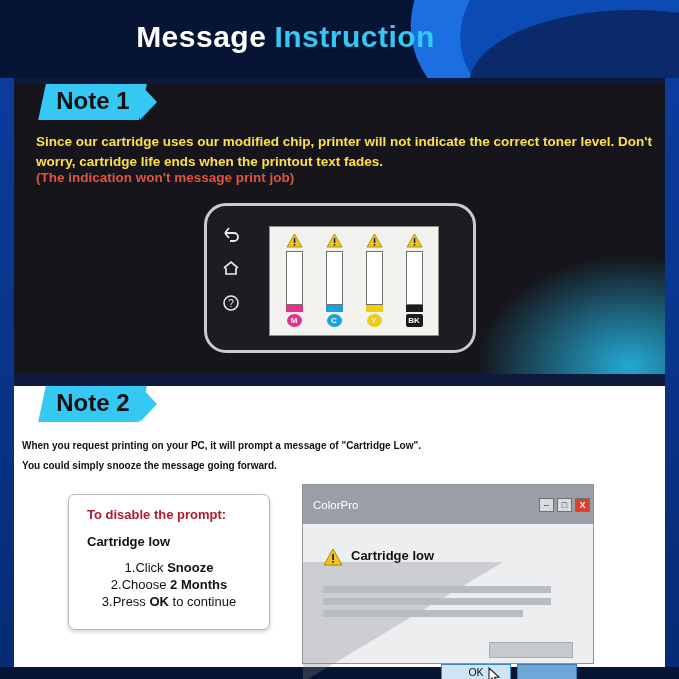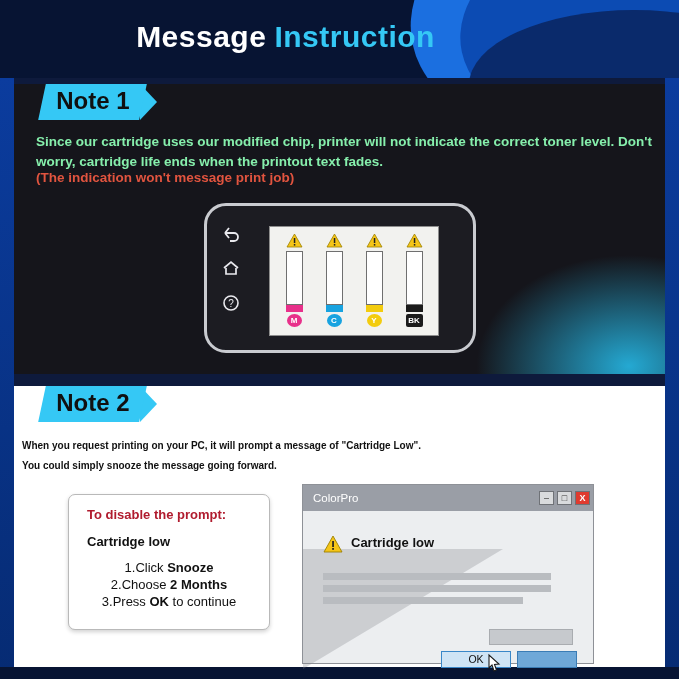--- a/index.html
+++ b/index.html
@@ -109,21 +109,21 @@
     border-top: 18px solid transparent;
     border-bottom: 18px solid transparent;
     margin-left: -3px;
   }
   #tag1 { left: 42px; top: 84px; }
   #tag2 { left: 42px; top: 386px; }
 
   
   .note1-text {
     position: absolute; left: 36px; top: 132px; width: 630px;
-    color: #86efac; font-size: 13.5px; font-weight: bold; line-height: 20px;
+    color: #fde047; font-size: 13.5px; font-weight: bold; line-height: 20px;
   }
   .note1-red {
     position: absolute; left: 36px; top: 170px; width: 630px;
     color: #e1543f; font-size: 13.5px; font-weight: bold;
   }
 
   
   .printer {
     position: absolute; left: 204px; top: 203px;
     width: 272px; height: 150px;
@@ -182,21 +182,21 @@
   .tip-step b { font-weight: bold; }
 
   
   .dialog {
     position: absolute; left: 302px; top: 484px;
     width: 292px; height: 180px;
     background: #eceef0;
     border: 1px solid #8e9197;
   }
   .dialog-title {
-    height: 26px; background: #9a9ea6;
+    height: 39px; background: #9a9ea6;
     display: flex; align-items: center; justify-content: space-between;
     padding: 0 3px 0 10px;
   }
   .dialog-title .t { color: #ffffff; font-size: 11.5px; }
   .wbtns { display: flex; gap: 3px; }
   .wbtn {
     width: 15px; height: 14px; background: #d9dbdd;
     border: 1px solid #6f7277;
     font-size: 9px; color: #333; line-height: 12px; text-align: center;
   }

